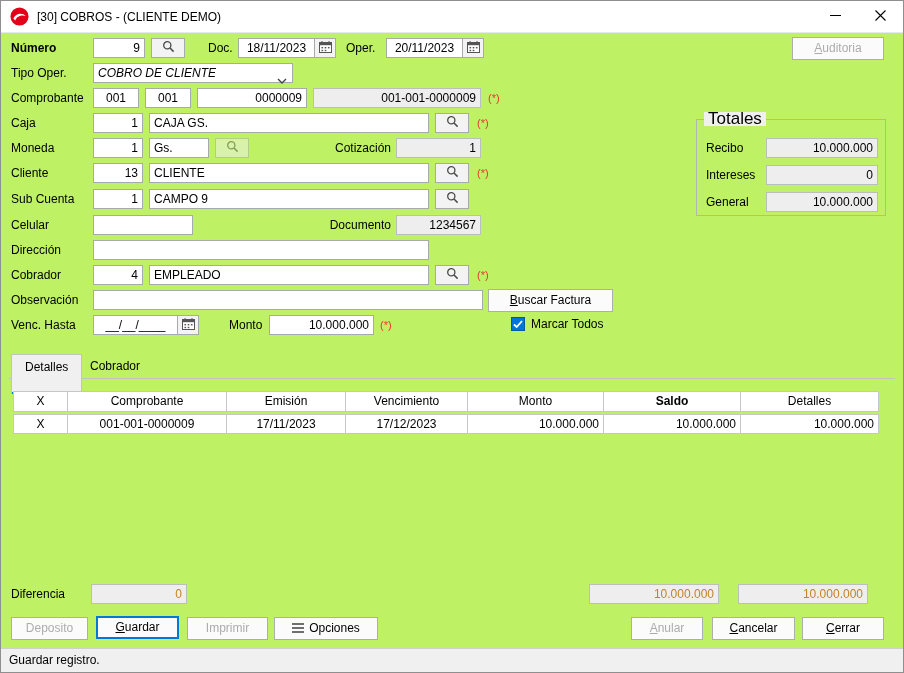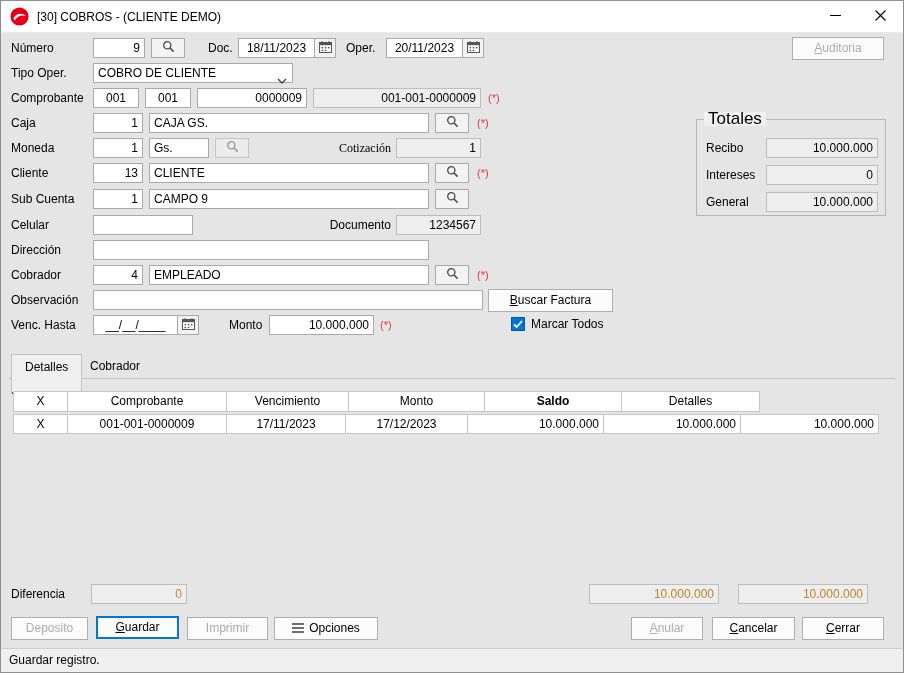--- a/index.html
+++ b/index.html
@@ -1,18 +1,18 @@
 <!DOCTYPE html>
 <html><head>
 <meta charset="utf-8">
 <style>
   * { margin:0; padding:0; box-sizing:border-box; }
   html,body { background:#8a8a8a; }
   body { font-family:"Liberation Sans", sans-serif; font-size:12px; color:#000; }
-  .window { position:relative; width:904px; height:673px; background:#e5e5e5; border:1px solid #8f8f8f; overflow:hidden; }
+  .window { position:relative; width:904px; height:673px; background:#bef264; border:1px solid #8f8f8f; overflow:hidden; }
 
   
   .titlebar { position:absolute; left:0; top:0; right:0; height:32px; background:#ffffff; border-bottom:1px solid #e8e8e8; display:flex; align-items:center; }
   .titlebar .logo { margin-left:9px; display:flex; align-items:center; }
   .titlebar .title { margin-left:8px; font-size:12px; color:#000; }
   .cap-btn { width:45px; height:31px; display:flex; align-items:center; justify-content:center; cursor:pointer; }
   .caps { position:absolute; right:0; top:0; display:flex; }
 
   
   .lbl { position:absolute; height:20px; line-height:20px; font-size:12px; color:#000; white-space:nowrap; }
@@ -81,21 +81,21 @@
             </svg></span>
       </div>
       <div class="cap-btn">
         <span><svg width="11" height="11" viewBox="0 0 11 11">
               <path d="M0.5 0.5 L10.5 10.5 M10.5 0.5 L0.5 10.5" stroke="#000" stroke-width="1.1"></path>
             </svg></span>
       </div>
     </div>
   </div>
 
-  <div class="lbl" style="left:10px;top:37px;">Número</div>
+  <div class="lbl" style="left:10px;top:37px;font-weight:bold;">Número</div>
   <div class="fld num" style="left:92px;top:37px;width:52px;">9</div>
   <div class="sbtn" style="left:150px;top:37px;">
     <span><svg width="13" height="13" viewBox="0 0 13 13">
           <circle cx="5.3" cy="5.3" r="3.6" fill="none" stroke="#4a4a4a" stroke-width="1.3"></circle>
           <line x1="8" y1="8" x2="11.6" y2="11.6" stroke="#4a4a4a" stroke-width="1.5"></line>
         </svg></span>
   </div>
   <div class="lbl" style="left:207px;top:37px;">Doc.</div>
   <div class="fld ctr" style="left:237px;top:37px;width:77px;">18/11/2023</div>
   <div class="calbtn" style="left:314px;top:37px;">
@@ -126,21 +126,21 @@
             <rect x="5.7" y="6" width="1.6" height="1.4"></rect>
             <rect x="8.9" y="6" width="1.6" height="1.4"></rect>
             <rect x="2.5" y="8.8" width="1.6" height="1.4"></rect>
             <rect x="5.7" y="8.8" width="1.6" height="1.4"></rect>
           </g>
         </svg></span>
   </div>
   <div class="btn dis" style="left:791px;top:36px;width:92px;"><u>A</u>uditoria</div>
 
   <div class="lbl" style="left:10px;top:62px;">Tipo Oper.</div>
-  <div class="select" style="left:92px;top:62px;width:200px;">
+  <div class="select" style="left:92px;top:62px;width:200px;font-style:italic;">
     <span>COBRO DE CLIENTE</span>
     <span class="chev"><svg width="10" height="6" viewBox="0 0 10 6">
           <path d="M1 1 L5 5 L9 1" fill="none" stroke="#444" stroke-width="1.4"></path>
         </svg></span>
   </div>
 
   <div class="lbl" style="left:10px;top:87px;">Comprobante</div>
   <div class="fld ctr" style="left:92px;top:87px;width:46px;">001</div>
   <div class="fld ctr" style="left:144px;top:87px;width:46px;">001</div>
   <div class="fld num" style="left:196px;top:87px;width:110px;">0000009</div>
@@ -160,21 +160,21 @@
 
   <div class="lbl" style="left:10px;top:137px;">Moneda</div>
   <div class="fld num" style="left:92px;top:137px;width:50px;">1</div>
   <div class="fld" style="left:148px;top:137px;width:60px;">Gs.</div>
   <div class="sbtn dis" style="left:214px;top:137px;">
     <span><svg width="13" height="13" viewBox="0 0 13 13">
           <circle cx="5.3" cy="5.3" r="3.6" fill="none" stroke="#4a4a4a" stroke-width="1.3"></circle>
           <line x1="8" y1="8" x2="11.6" y2="11.6" stroke="#4a4a4a" stroke-width="1.5"></line>
         </svg></span>
   </div>
-  <div class="lbl" style="left:330px;top:137px;width:60px;text-align:right;font-family:Liberation Serif, serif;">Cotización</div>
+  <div class="lbl" style="left:330px;top:137px;width:60px;text-align:right;">Cotización</div>
   <div class="fld ro num" style="left:395px;top:137px;width:85px;">1</div>
 
   <div class="lbl" style="left:10px;top:162px;">Cliente</div>
   <div class="fld num" style="left:92px;top:162px;width:50px;">13</div>
   <div class="fld" style="left:148px;top:162px;width:280px;">CLIENTE</div>
   <div class="sbtn" style="left:434px;top:162px;">
     <span><svg width="13" height="13" viewBox="0 0 13 13">
           <circle cx="5.3" cy="5.3" r="3.6" fill="none" stroke="#4a4a4a" stroke-width="1.3"></circle>
           <line x1="8" y1="8" x2="11.6" y2="11.6" stroke="#4a4a4a" stroke-width="1.5"></line>
         </svg></span>
@@ -258,20 +258,21 @@
       <span class="accent"></span>
     </div>
     <div class="tab" style="left:68px;">
       <span>Cobrador</span>
     </div>
   </div>
 
   <div class="grid-row ghead" style="top:390px;">
     <div class="gcell" style="width:55px;">X</div>
     <div class="gcell" style="width:160px;">Comprobante</div>
+    <div class="gcell" style="width:120px;">Emisión</div>
     <div class="gcell" style="width:123px;">Vencimiento</div>
     <div class="gcell" style="width:137px;">Monto</div>
     <div class="gcell" style="width:138px;font-weight:bold;">Saldo</div>
     <div class="gcell" style="width:139px;">Detalles</div>
   </div>
 
   <div class="grid-row gbody" style="top:413px;">
     <div class="gcell ctr" style="width:55px;">X</div>
     <div class="gcell ctr" style="width:160px;">001-001-0000009</div>
     <div class="gcell ctr" style="width:120px;">17/11/2023</div>

